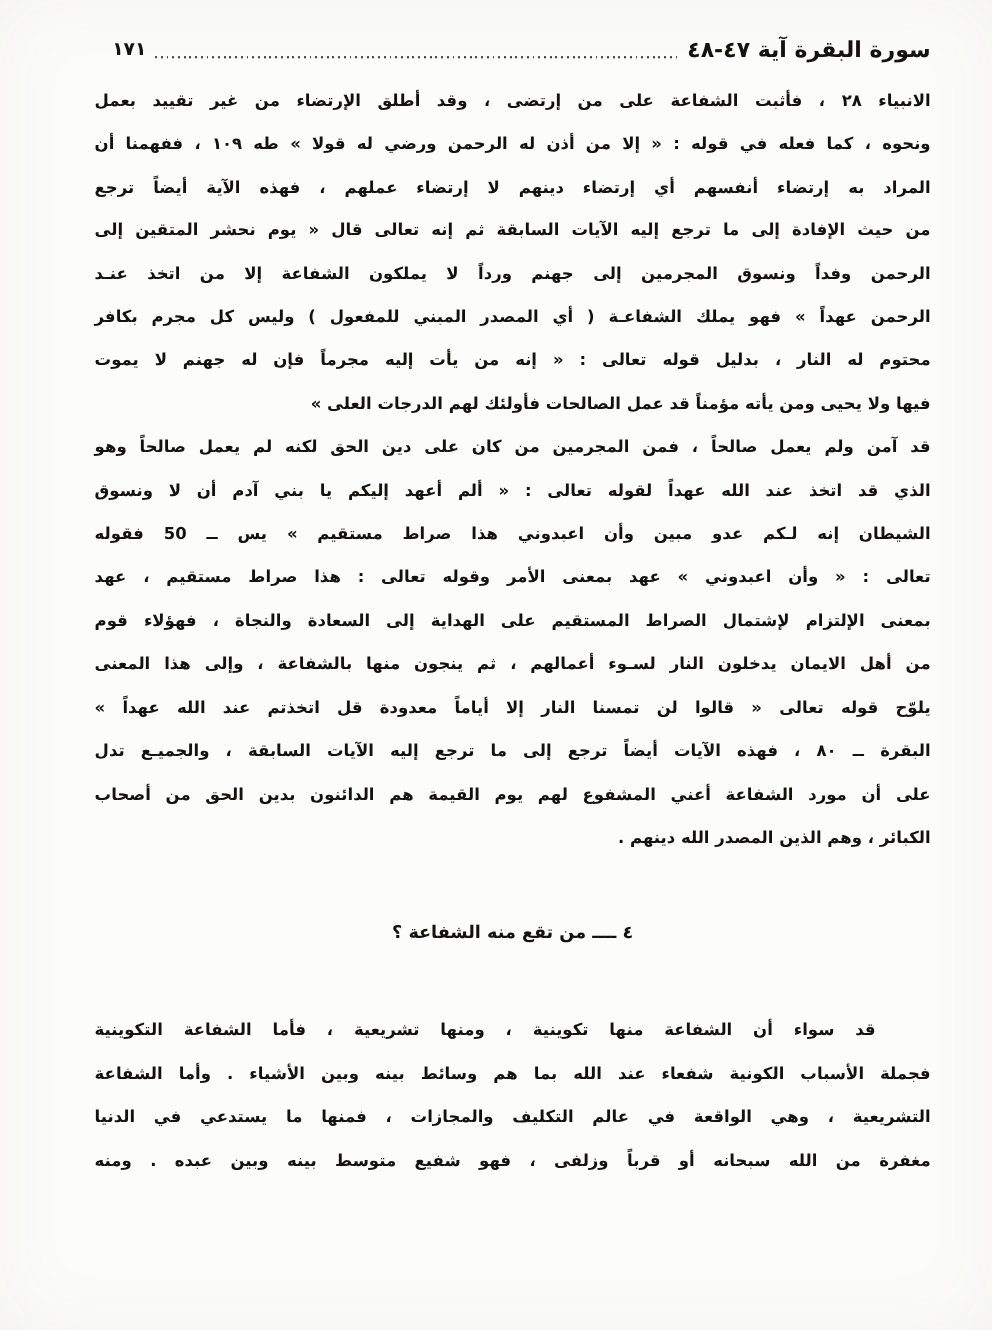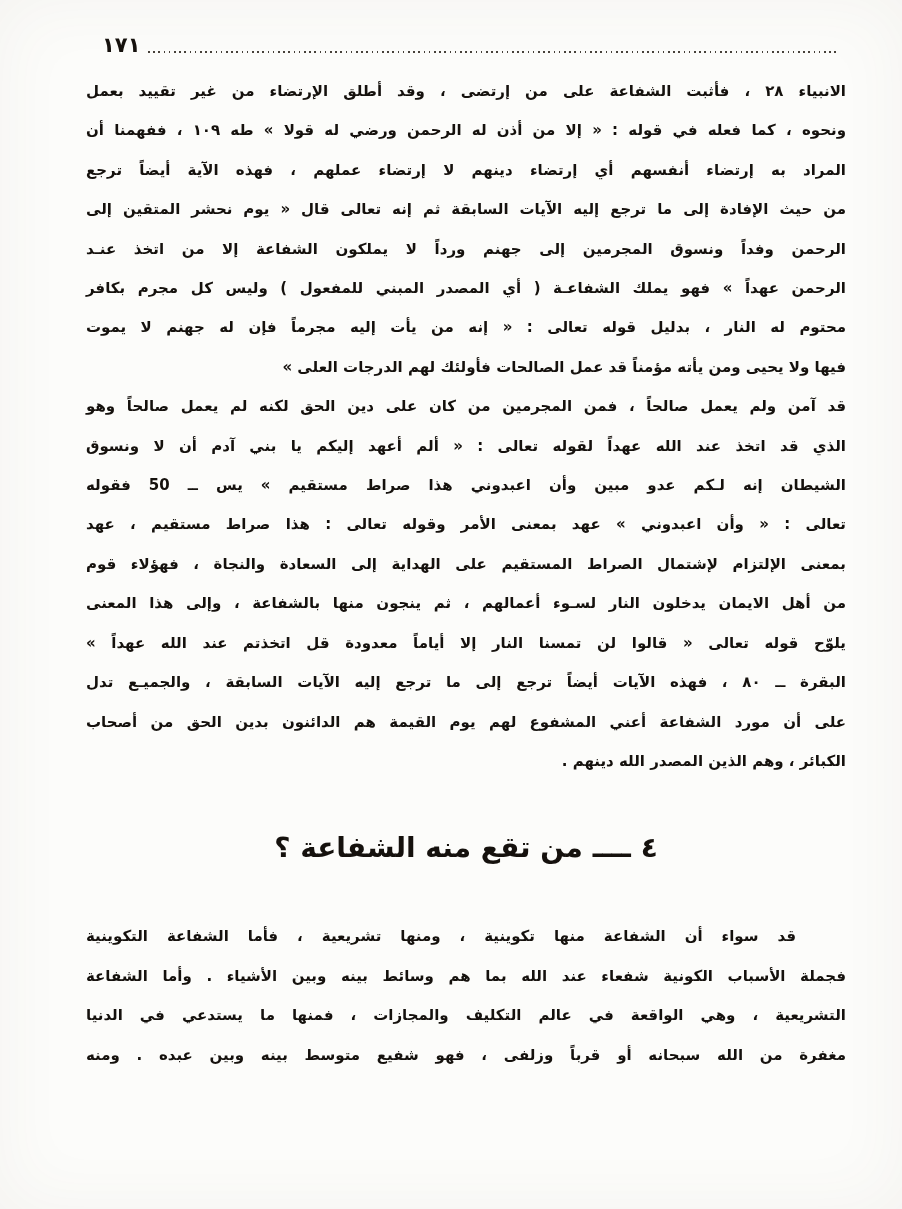--- a/index.html
+++ b/index.html
@@ -34,21 +34,21 @@
   }
   .dotted-leader {
     flex: 1 1 auto;
     height: 2px;
     margin: 0 8px;
     align-self: center;
     margin-top: 14px;
     background: repeating-linear-gradient(to right, #47413a 0 1.7px, transparent 1.7px 5.2px);
   }
   .page-number {
-    font-size: 21px;
+    font-size: 17px;
     font-weight: 700;
     white-space: nowrap;
     letter-spacing: 2px;
   }
   
   .page-body {
     direction: rtl;
     margin: 12px 56px 0 86px;
   }
   .para {
@@ -59,32 +59,33 @@
   .line {
     text-align: justify;
     text-align-last: justify;
     white-space: nowrap; 
   }
   .line.end { text-align-last: right; }
   .line.indent { padding-right: 50px; }
   .section-heading {
     direction: rtl;
     text-align: center;
-    font-size: 28px;
+    font-size: 16px;
     font-weight: 700;
     margin: 50px 0 52px 0;
     line-height: 34px;
   }
 </style>
 </head>
 <body>
 
 <div class="page">
 
   <header class="page-header">
+    <span class="chapter-title">سورة البقرة آية ٤٧-٤٨</span>
     <span class="dotted-leader"></span>
     <span class="page-number">١٧١</span>
   </header>
 
   <main class="page-body">
 
     <div class="para">
         <div class="line">الانبياء ٢٨ ، فأثبت الشفاعة على من إرتضى ، وقد أطلق الإرتضاء من غير تقييد بعمل</div>
         <div class="line">ونحوه ، كما فعله في قوله : « إلا من أذن له الرحمن ورضي له قولا » طه ١٠٩ ، ففهمنا أن</div>
         <div class="line">المراد به إرتضاء أنفسهم أي إرتضاء دينهم لا إرتضاء عملهم ، فهذه الآية أيضاً ترجع</div>

